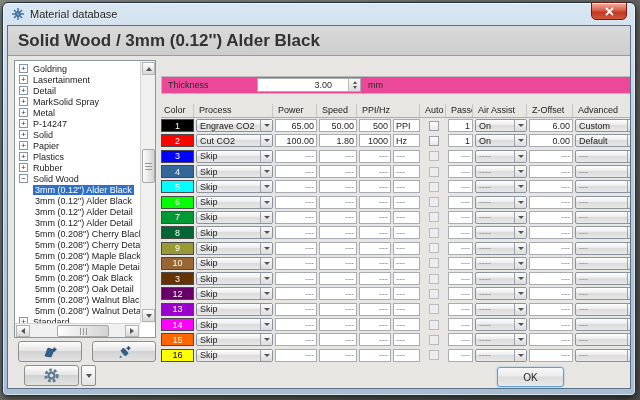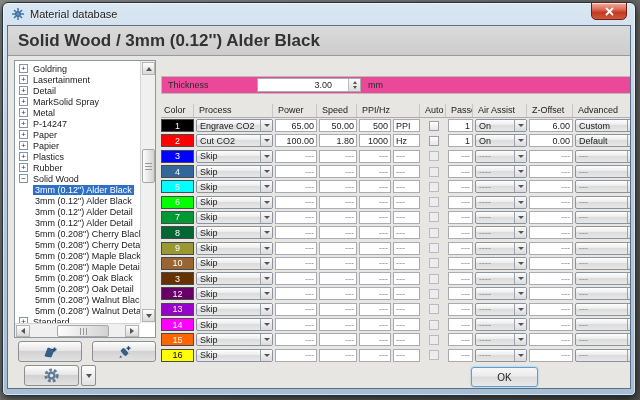--- a/index.html
+++ b/index.html
@@ -134,21 +134,21 @@
             <div class="tree-row" style="padding-left: 4px;">
               <span class="toggle">+</span>
               <span class="tlabel">Metal</span>
             </div>
             <div class="tree-row" style="padding-left: 4px;">
               <span class="toggle">+</span>
               <span class="tlabel">P-14247</span>
             </div>
             <div class="tree-row" style="padding-left: 4px;">
               <span class="toggle">+</span>
-              <span class="tlabel">Paper</span>
+              <span class="tlabel">Solid</span>
             </div>
             <div class="tree-row" style="padding-left: 4px;">
               <span class="toggle">+</span>
               <span class="tlabel">Papier</span>
             </div>
             <div class="tree-row" style="padding-left: 4px;">
               <span class="toggle">+</span>
               <span class="tlabel">Plastics</span>
             </div>
             <div class="tree-row" style="padding-left: 4px;">
@@ -756,16 +756,16 @@
               <div class="dd dim">
                 <span class="dd-label">---</span>
                 <span class="dd-arrow">
                   <span class="tri down"></span>
                 </span>
               </div>
             </div>
           </div>
       </div>
 
-      <div class="btn ok" style="left:463px;top:341px;width:67px;">OK</div>
+      <div class="btn ok" style="left:489px;top:341px;width:67px;">OK</div>
     </div>
   </div>
 </div>
 
 </body></html>

